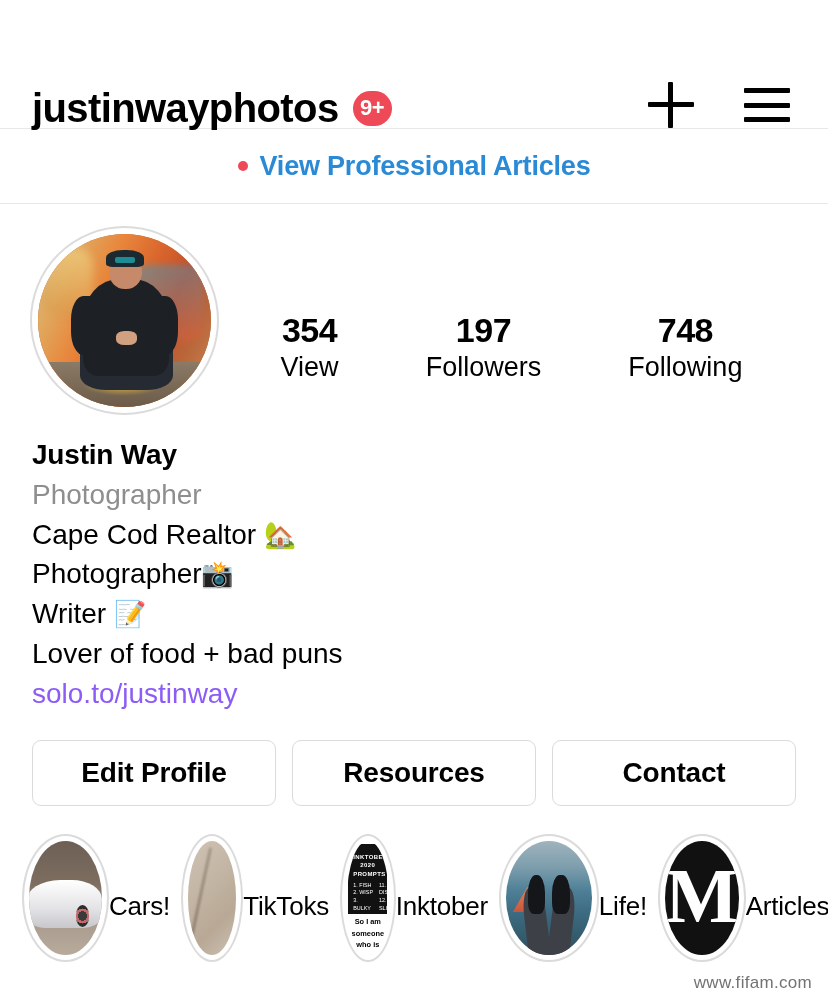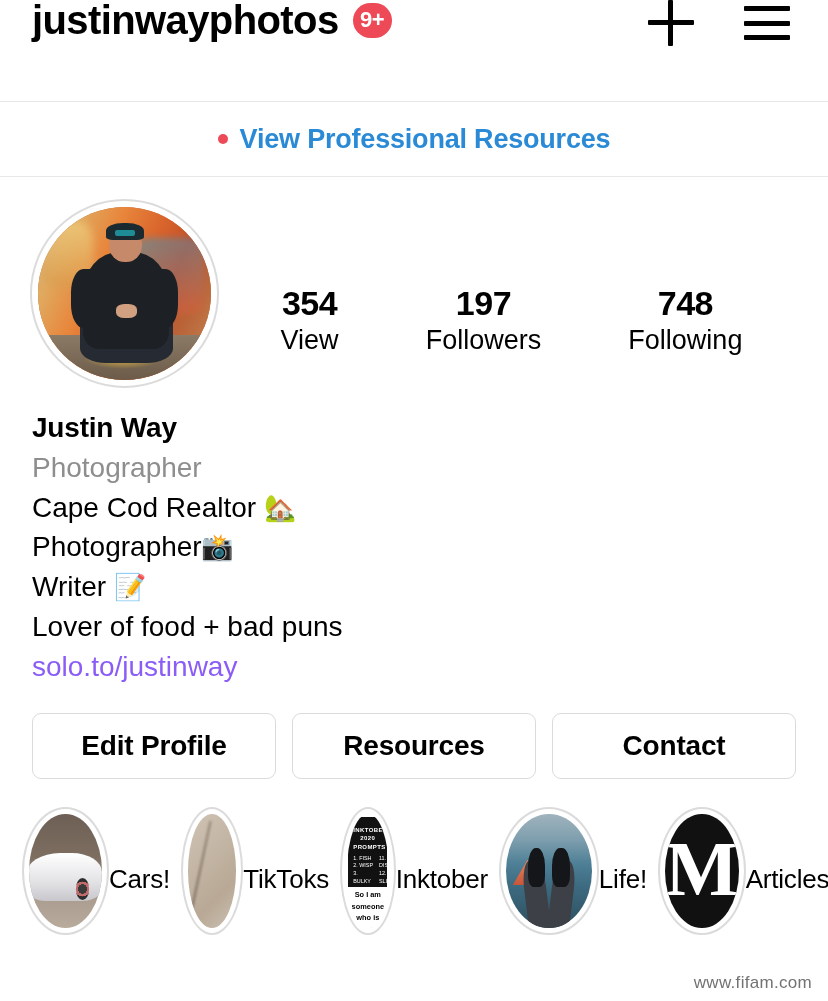--- a/index.html
+++ b/index.html
@@ -9,24 +9,24 @@
     height: 1001px;
     background: #ffffff;
     font-family: "Liberation Sans", sans-serif;
     color: #000000;
     overflow: hidden;
     position: relative;
   }
 
   
   .topbar {
-    height: 102px;
-    display: flex;
-    align-items: flex-start;
-    padding: 0 38px 14px 32px;
+    height: 129px;
+    display: flex;
+    align-items: flex-end;
+    padding: 0 38px 0 32px;
     border-bottom: 1px solid #e8e8e8;
   }
   .username-wrap {
     display: flex;
     align-items: center;
     gap: 14px;
     flex: 1;
   }
   .username {
     font-size: 40px;
@@ -296,21 +296,21 @@
         <span></span>
           <span></span>
           <span></span>
       </span>
     </button>
   </div>
 </div>
 
 <div class="pro-bar">
   <span class="pro-dot"></span>
-  <span class="pro-label">View Professional Resources</span>
+  <span class="pro-label">View Professional Articles</span>
 </div>
 
 <div class="profile-head">
   <div class="avatar-ring">
     <div class="avatar">
       <div class="av-wall"></div>
       <div class="av-graf2"></div>
       <div class="av-graf1"></div>
       <div class="av-ledge"></div>
       <div class="av-legs"></div>

